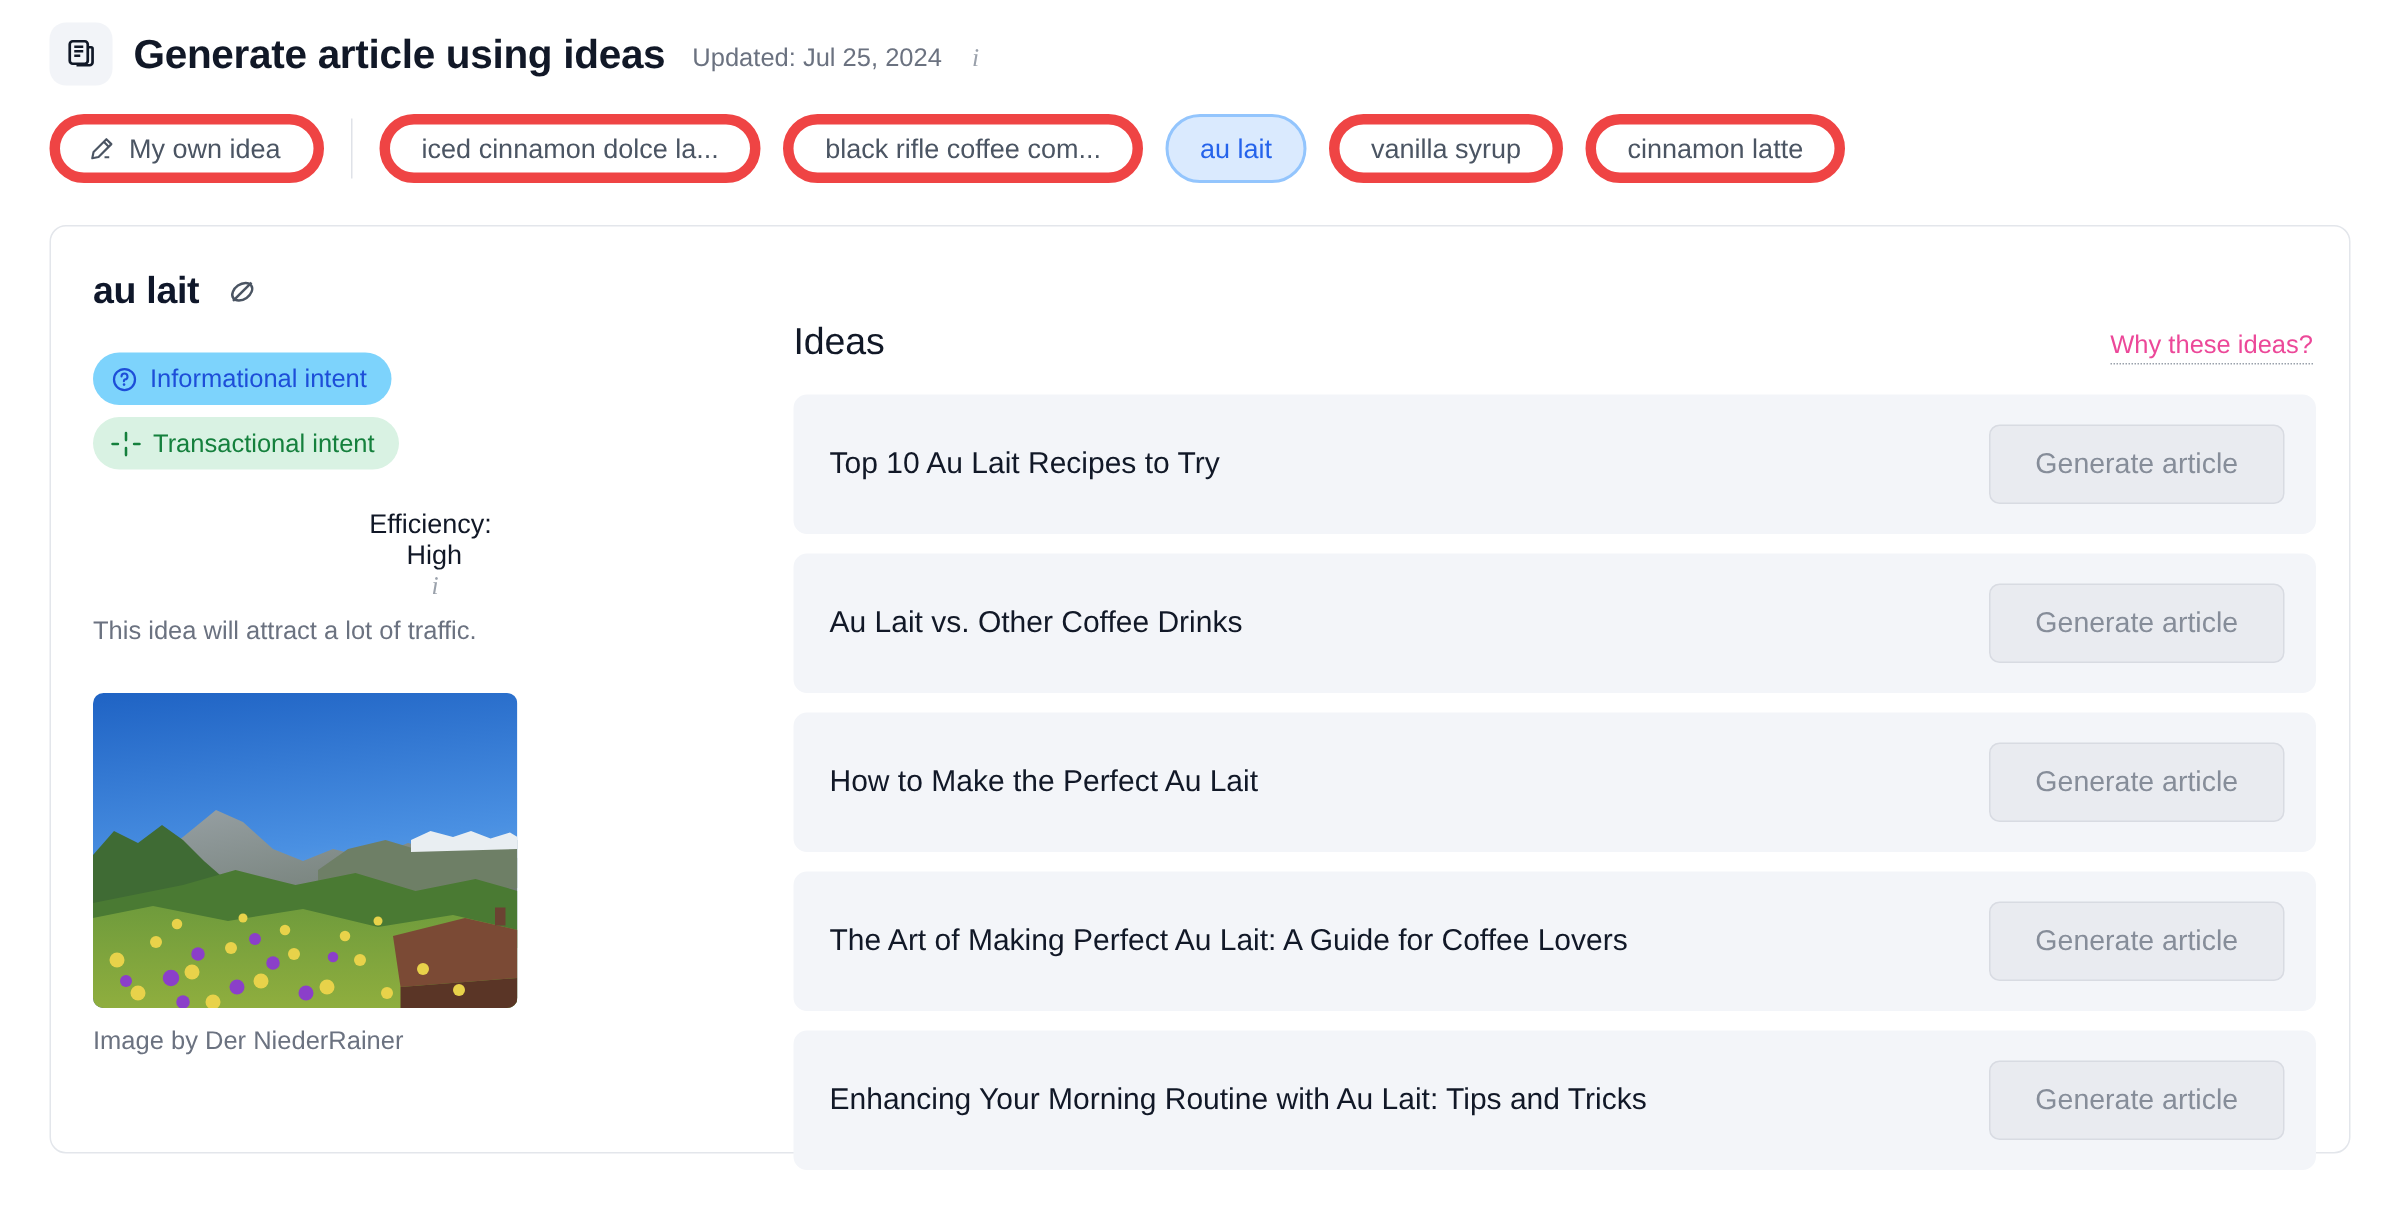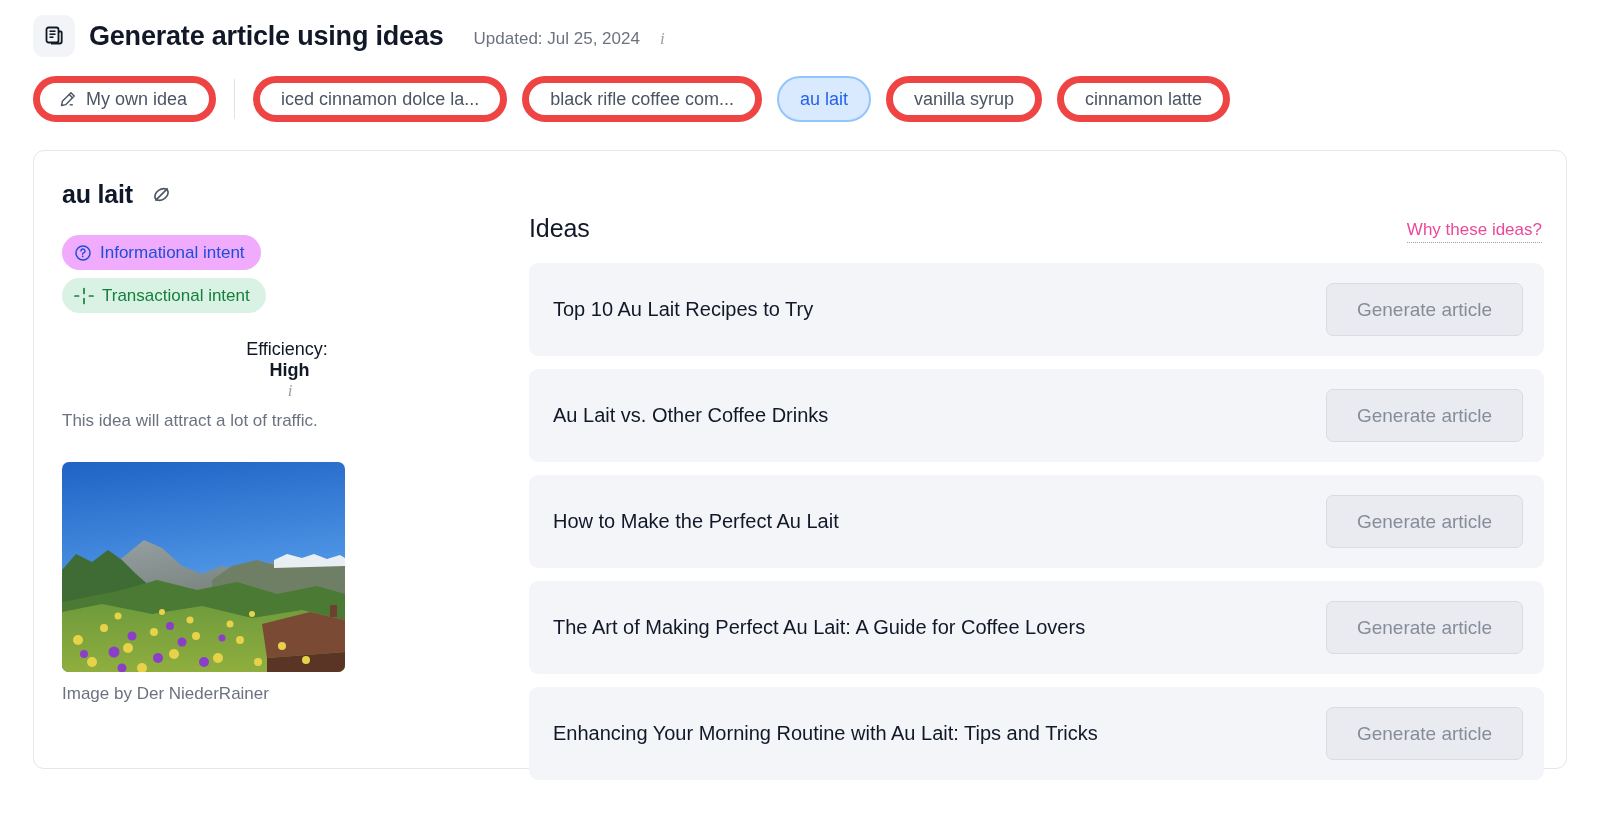--- a/index.html
+++ b/index.html
@@ -44,21 +44,21 @@
     font-size: 27px;
     font-weight: 700;
     color: #111827;
     letter-spacing: -0.2px;
     white-space: nowrap;
   }
   .header-updated {
     font-size: 17px;
     color: #6b7280;
     white-space: nowrap;
-    margin-left: 16px;
+    margin-left: 4px;
     margin-top: 5px;
   }
   .info-i {
     font-family: "Liberation Serif", serif;
     font-style: italic;
     font-size: 17px;
     color: #9aa1ab;
     margin-left: 6px;
     margin-top: 5px;
     cursor: pointer;
@@ -137,32 +137,32 @@
   .badge {
     display: inline-flex;
     align-items: center;
     gap: 8px;
     height: 35px;
     padding: 0 16px 0 12px;
     border-radius: 18px;
     font-size: 17px;
     white-space: nowrap;
   }
-  .badge.info { background: #f0abfc; color: #1d4ed8; }
+  .badge.info { background: #7dd3fc; color: #1d4ed8; }
   .badge.trans { background: #d9f2e3; color: #15803d; }
 
   .eff-row {
     margin-top: 26px;
     display: flex;
     align-items: center;
     font-size: 18px;
     color: #111827;
     flex-direction: column;
   }
-  .eff-row b { font-weight: 700; margin-left: 5px; text-align: right; }
+  .eff-row b { font-weight: 400; margin-left: 5px; text-align: right; }
   .eff-desc {
     margin-top: 10px;
     font-size: 17px;
     color: #6b7280;
   }
 
   .thumb {
     margin-top: 31px;
     width: 283px;
     height: 210px;

